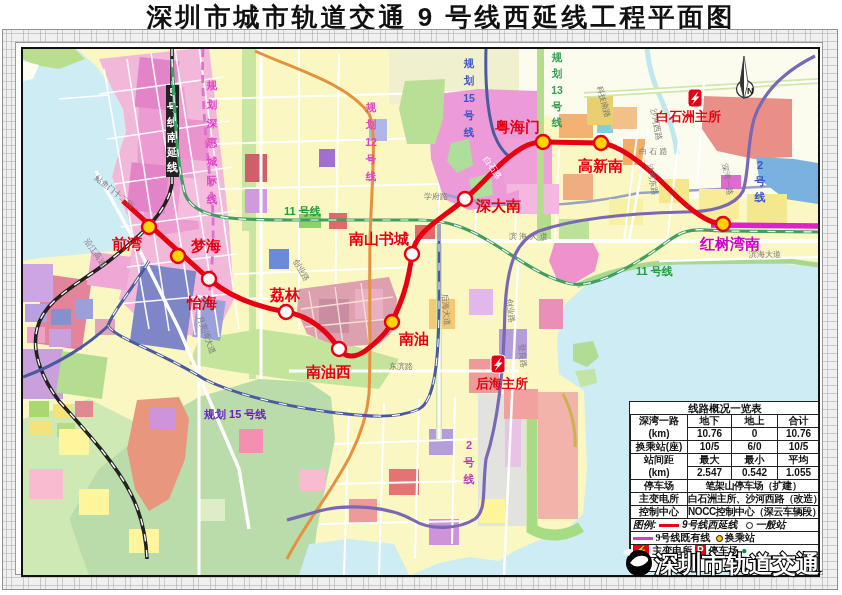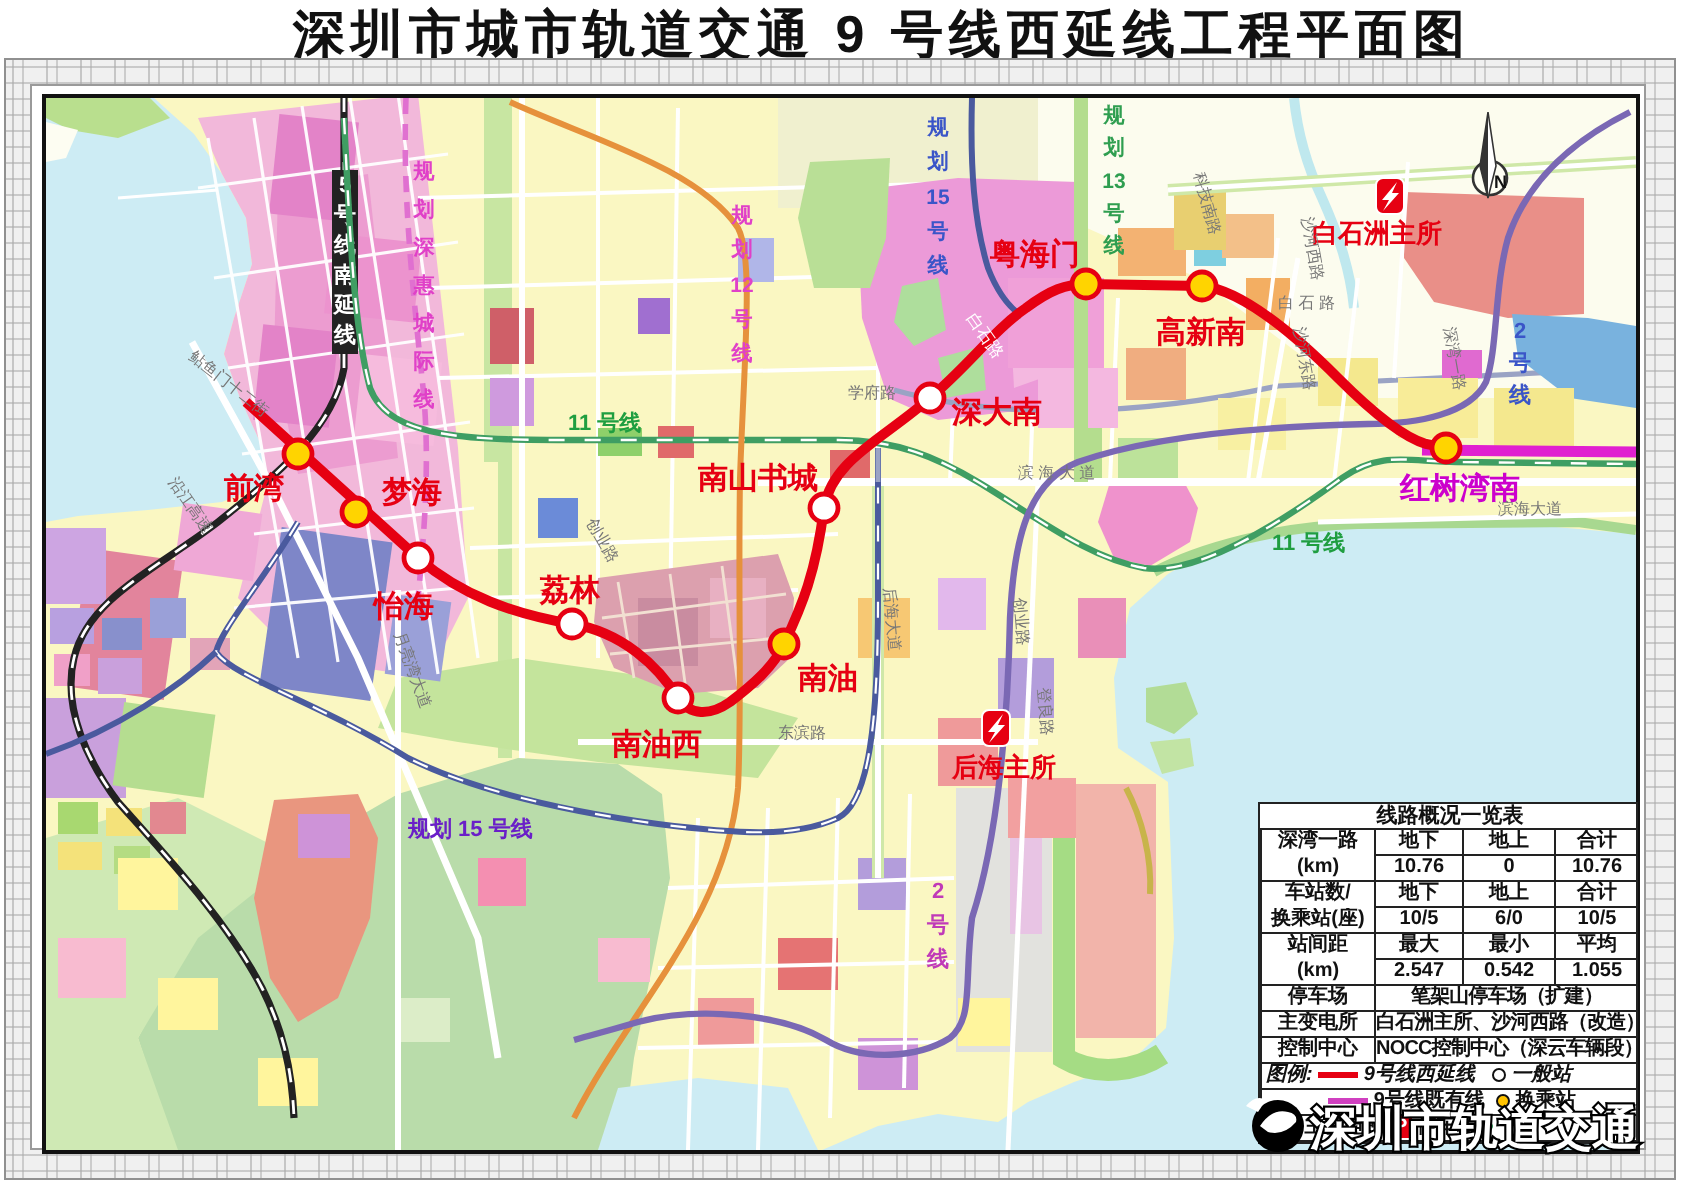--- a/index.html
+++ b/index.html
@@ -423,26 +423,20 @@
           <td>地上</td>
           <td>合计</td>
         </tr>
 <tr>
           <td style="border-top:none">(km)</td>
           <td>10.76</td>
           <td>0</td>
           <td>10.76</td>
         </tr>
 <tr>
-          <td style="border-bottom:none">车站数/</td>
-          <td>地下</td>
-          <td>地上</td>
-          <td>合计</td>
-        </tr>
-<tr>
           <td style="border-top:none">换乘站(座)</td>
           <td>10/5</td>
           <td>6/0</td>
           <td>10/5</td>
         </tr>
 <tr>
           <td style="border-bottom:none">站间距</td>
           <td>最大</td>
           <td>最小</td>
           <td>平均</td>
@@ -462,21 +456,21 @@
           <td colspan="3" class="s">白石洲主所、沙河西路（改造）</td>
         </tr>
 <tr>
           <td>控制中心</td>
           <td colspan="3" class="s">NOCC控制中心（深云车辆段）</td>
         </tr>
 <tr>
           <td colspan="4" style="text-align:left;padding-left:2px;font-style:italic;">图例: <span style="display:inline-block;width:20px;height:3px;background:#e60012;vertical-align:middle;"></span> 9号线西延线 &nbsp;&nbsp;<span style="display:inline-block;width:5px;height:5px;border:1.5px solid #111;border-radius:50%;vertical-align:middle;"></span> 一般站</td>
         </tr>
 <tr>
-          <td colspan="4" style="text-align:center;padding-left:2px;"><span style="display:inline-block;width:20px;height:3px;background:#d040c0;vertical-align:middle;"></span> 9号线既有线 &nbsp;<span style="display:inline-block;width:5px;height:5px;border:1.5px solid #111;border-radius:50%;background:#ffc300;vertical-align:middle;"></span> 换乘站</td>
+          <td colspan="4" style="text-align:left;padding-left:2px;font-family:Liberation Serif, serif;"><span style="display:inline-block;width:20px;height:3px;background:#d040c0;vertical-align:middle;"></span> 9号线既有线 &nbsp;<span style="display:inline-block;width:5px;height:5px;border:1.5px solid #111;border-radius:50%;background:#ffc300;vertical-align:middle;"></span> 换乘站</td>
         </tr>
 <tr>
           <td colspan="4" style="text-align:left;padding-left:2px;"><span style="background:#e60012;color:#fff;padding:0 2px;">⚡</span> 主变电所 <span style="background:#e60012;color:#fff;padding:0 2px;">P</span> 停车场 <span style="color:#0a8f3c;">●</span></td>
         </tr>
 </tbody>
     </table>
 </div>
 
 <svg style="position:absolute;left:607px;top:538px;" width="220" height="44" viewBox="0 0 220 44" xmlns="http://www.w3.org/2000/svg">
 

